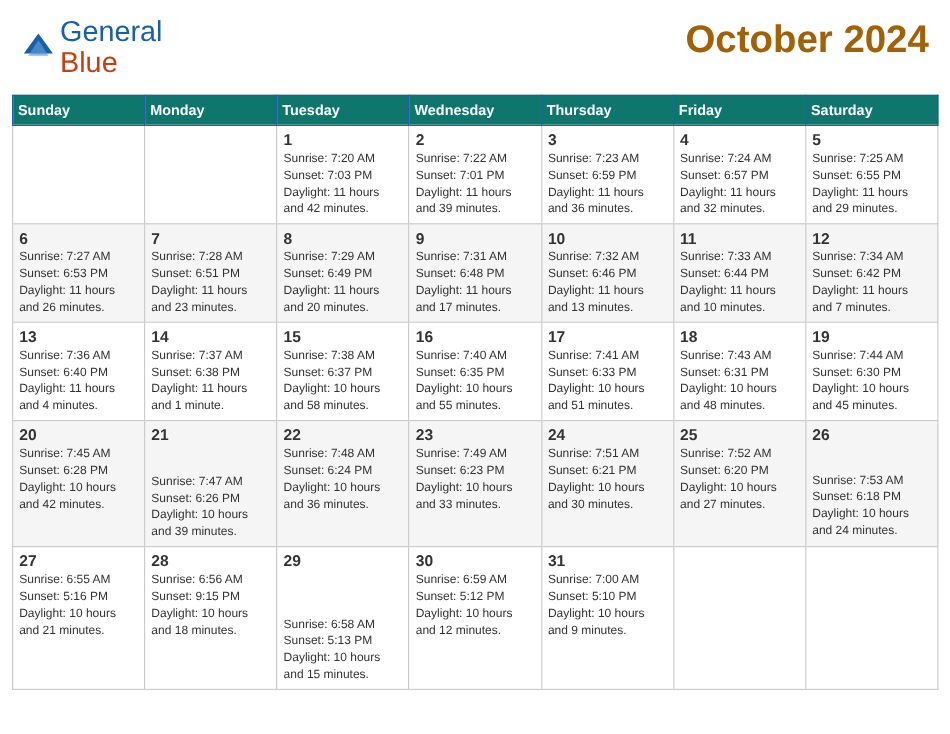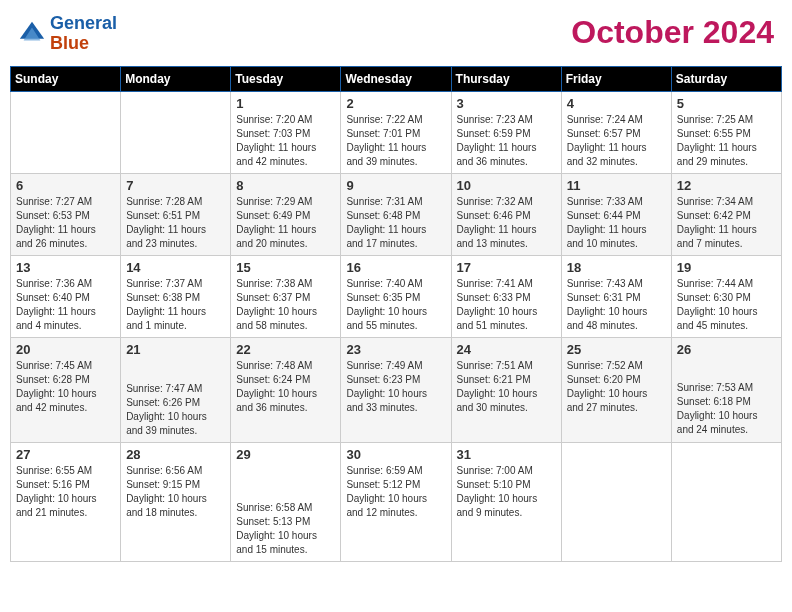--- a/index.html
+++ b/index.html
@@ -16,51 +16,51 @@
       align-items: flex-start;
       margin-bottom: 8px;
       padding: 4px 8px;
     }
     .logo {
       display: flex;
       align-items: center;
       gap: 4px;
     }
     .logo-text {
-      font-size: 18px;
-      font-weight: bold;
+      font-size: 24px;
+      font-weight: normal;
       color: #333;
       line-height: 1.1;
     }
     .logo-text span {
       color: #1a5fa8;
     }
     .logo-icon {
       width: 28px;
       height: 28px;
     }
     .title-block {
       text-align: right;
     }
     .month-title {
       font-size: 32px;
       font-weight: bold;
-      color: #be185d;
+      color: #a16207;
     }
     .location {
       font-size: 15px;
       color: #555;
     }
     .calendar {
       width: 100%;
       border-collapse: collapse;
       border: 1px solid #ccc;
     }
     .calendar th {
-      background: #000000;
+      background: #0f766e;
       color: #fff;
       font-size: 12px;
       font-weight: bold;
       padding: 5px 4px;
       text-align: left;
       border: 1px solid #1a5fa8;
     }
     .calendar td {
       vertical-align: top;
       border: 1px solid #ccc;

